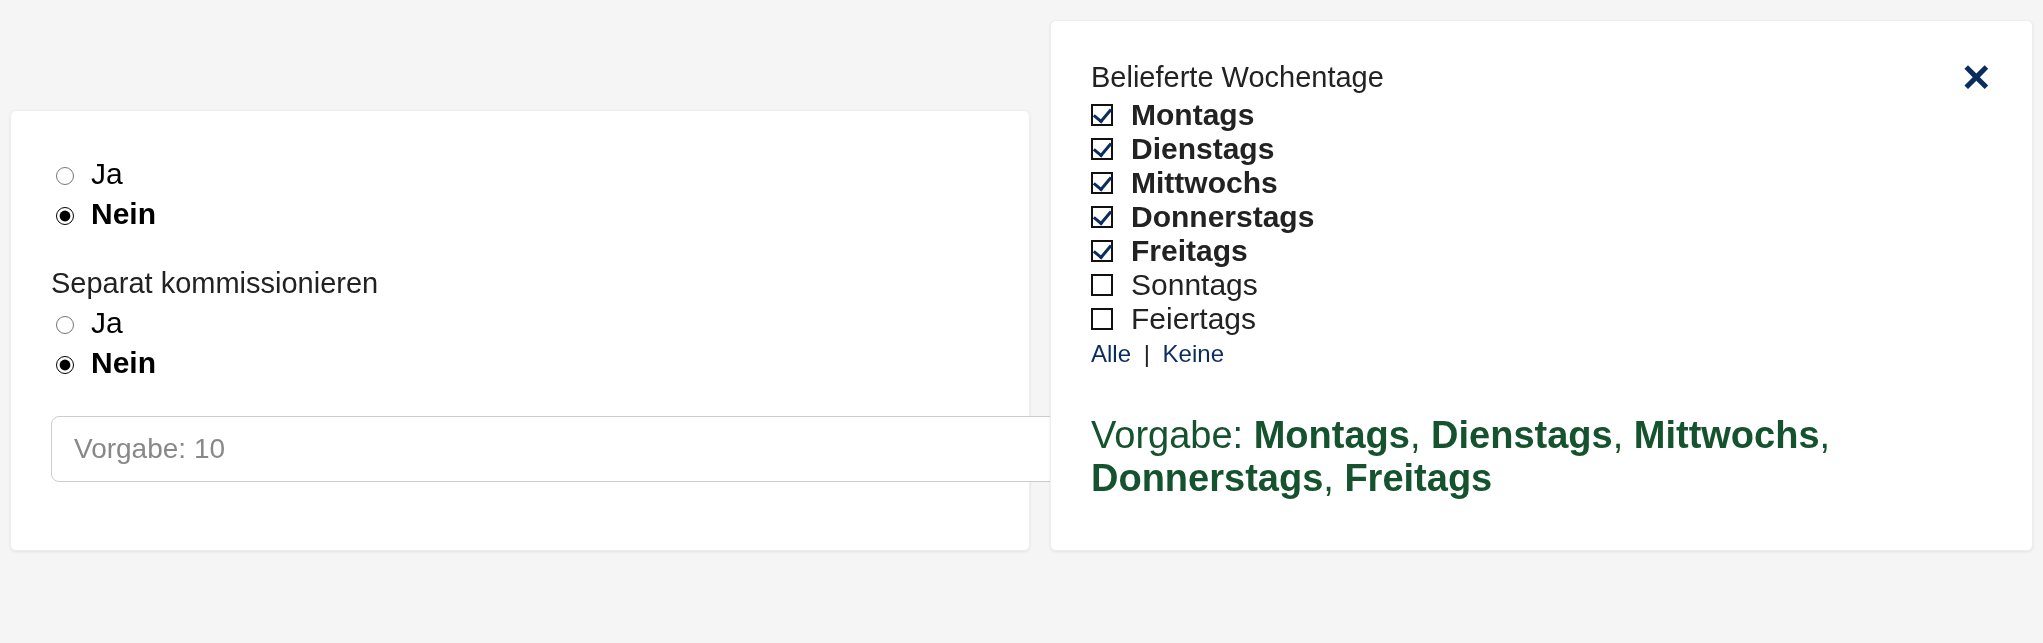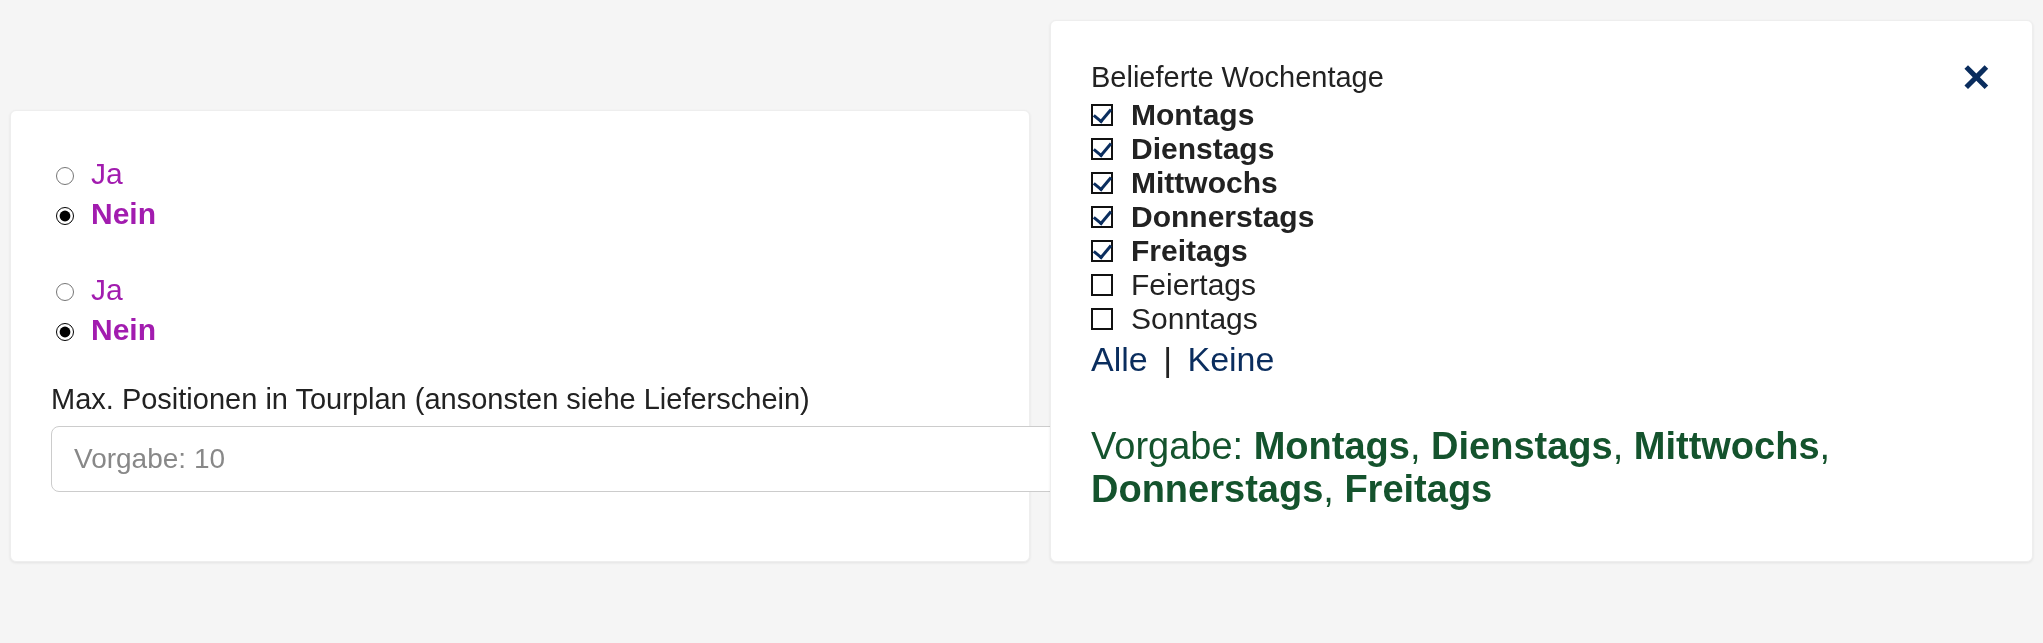--- a/index.html
+++ b/index.html
@@ -45,21 +45,21 @@
     gap: 14px;
     margin: 6px 0;
   }
   .radio-row input[type=radio] {
     width: 18px;
     height: 18px;
     accent-color: #000;
   }
   .radio-row label {
     font-size: 30px;
-    color: #a21caf;
+    color: #000000;
   }
   .radio-row.selected label {
     font-weight: 700;
   }
   .spacer { height: 30px; }
   .field-label {
     font-size: 29px;
     color: #222;
     margin-bottom: 10px;
   }
@@ -120,21 +120,21 @@
     transform: rotate(40deg);
   }
   .chk-row .day-label {
     font-size: 30px;
     color: #222;
   }
   .chk-row.checked .day-label {
     font-weight: 700;
   }
   .links {
-    font-size: 34px;
+    font-size: 24px;
     margin-top: 6px;
   }
   .links a {
     color: #0a2d5e;
     text-decoration: none;
     cursor: pointer;
   }
   .sep { color: #222; margin: 0 6px; }
   .defaults {
     font-size: 38px;
@@ -155,33 +155,33 @@
       <input type="radio" name="selbstabholer" style="">
       <label>Ja</label>
     </div>
     <div class="radio-row selected">
       <input type="radio" name="selbstabholer" checked="" style="">
       <label>Nein</label>
     </div>
 
     <div class="spacer"></div>
 
+    <div class="group-label">Separat kommissionieren</div>
 
     <div class="radio-row">
       <input type="radio" name="separat" style="">
       <label>Ja</label>
     </div>
     <div class="radio-row selected">
       <input type="radio" name="separat" checked="" style="">
       <label>Nein</label>
     </div>
 
     <div class="spacer"></div>
 
-    <div class="field-label">Max. Positionen in Tourplan (ansonsten siehe Lieferschein)</div>
     <input class="text-input" type="text" placeholder="Vorgabe: 10" style="">
   </div>
 
   <div class="card right">
 
     <div class="close-icon">
       <svg viewBox="0 0 24 24" fill="currentColor">
           <path d="M4 4 L11 11 L18 4 L21 7 L14 14 L21 21 L18 24 L11 17 L4 24 L1 21 L8 14 L1 7 Z" transform="translate(1,-2) scale(0.95)"></path>
         </svg>
     </div>
@@ -222,28 +222,28 @@
             <input type="checkbox" checked="" style="">
             <span class="box"></span>
           </span>
           <span class="day-label">Freitags</span>
         </div>
         <div class="chk-row">
           <span class="chk">
             <input type="checkbox" style="">
             <span class="box"></span>
           </span>
+          <span class="day-label">Sonntags</span>
+        </div>
+        <div class="chk-row">
+          <span class="chk">
+            <input type="checkbox" style="">
+            <span class="box"></span>
+          </span>
           <span class="day-label">Feiertags</span>
-        </div>
-        <div class="chk-row">
-          <span class="chk">
-            <input type="checkbox" style="">
-            <span class="box"></span>
-          </span>
-          <span class="day-label">Sonntags</span>
         </div>
       </div>
 
     <div class="links">
       <a>Alle</a>
       <span class="sep">|</span>
       <a>Keine</a>
     </div>
 
     <div class="defaults" id="defaults-line">Vorgabe: <span class="bold">Montags</span>, <span class="bold">Dienstags</span>, <span class="bold">Mittwochs</span>, <span class="bold">Donnerstags</span>, <span class="bold">Freitags</span></div>

